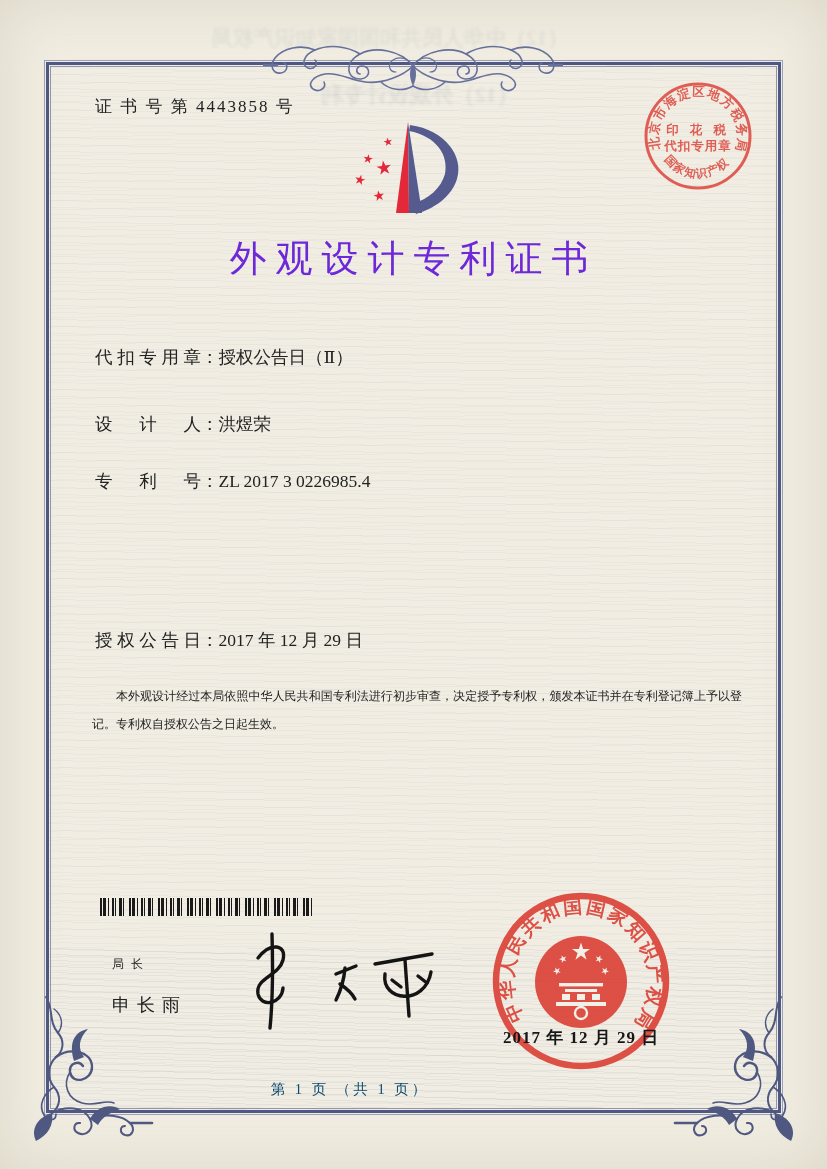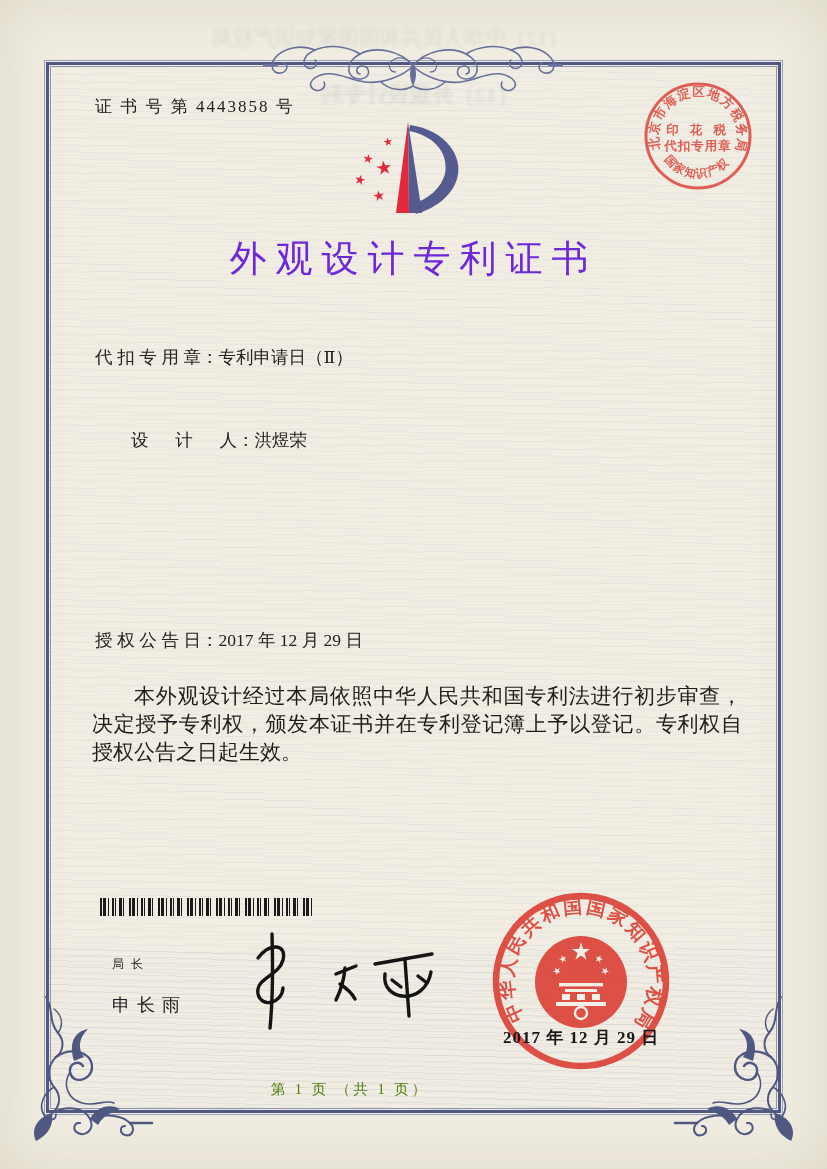--- a/index.html
+++ b/index.html
@@ -33,40 +33,40 @@
   .corner-flourish{position:absolute; z-index:3;}
   .corner-left{left:18px; top:995px;}
   .corner-right{left:659px; top:995px; transform:scaleX(-1);}
   
   .cert-no{position:absolute; left:95px; top:95px; font-size:17px; letter-spacing:2px; z-index:4;}
   .logo{position:absolute; left:340px; top:112px; z-index:4;}
   .title{position:absolute; left:0; top:234px; width:827px; text-align:center;
     font-size:37px; font-weight:normal; letter-spacing:9px; color:#6d28d9; z-index:4;}
   .field{position:absolute; left:95px; font-size:17.5px; z-index:4; white-space:nowrap;}
   .field .lab{display:inline-block; width:106px; text-align:justify; text-align-last:justify;}
-  .f0{top:345px;} .f1{top:428px;margin-left:36px;} .f2{top:469px;} .f3{top:527px;} .f4{top:586px;} .f5{top:628px;}
+  .f0{top:345px;} .f1{top:412px;} .f2{top:469px;} .f3{top:527px;} .f4{top:586px;} .f5{top:628px;}
   .body-text{position:absolute; left:92px; top:682px; width:650px; z-index:4;
-    font-size:21px; line-height:28px; text-align:justify; color:#1d1d1d;}
+    font-size:12px; line-height:28px; text-align:justify; color:#1d1d1d;}
   .body-text p{margin:0; text-indent:2em;}
   .barcode{position:absolute; left:100px; top:898px; width:212px; height:18px; z-index:4;
     background:repeating-linear-gradient(90deg,
       #1a1a1a 0 2px, transparent 2px 3px, #1a1a1a 3px 6px, transparent 6px 8px,
       #1a1a1a 8px 9px, transparent 9px 12px, #1a1a1a 12px 14px, transparent 14px 15px,
       #1a1a1a 15px 16px, transparent 16px 19px, #1a1a1a 19px 22px, transparent 22px 23px,
       #1a1a1a 23px 24px, transparent 24px 29px);}
   .signer-title{position:absolute; left:112px; top:956px; font-size:12px; letter-spacing:7px; z-index:4;}
   .signer-name{position:absolute; left:112px; top:993px; font-size:18px; letter-spacing:7px; z-index:4;}
   .signature{position:absolute; left:225px; top:918px; z-index:4;}
   
   .seal{position:absolute; left:486px; top:886px; z-index:5; opacity:0.92;}
   .seal-date{position:absolute; left:503px; top:1026px; z-index:6; font-size:17px;
     font-weight:bold; letter-spacing:1px; color:#171717; white-space:nowrap;}
   .tax-stamp{position:absolute; left:638px; top:76px; z-index:5; opacity:0.88;}
   .footer{position:absolute; left:0; top:1080px; width:700px; text-align:center;
-    font-size:14.5px; letter-spacing:3px; z-index:4; color:#4d7c0f;}
+    font-size:14.5px; letter-spacing:3px; z-index:4; color:#0c4a6e;}
   .seal-arc-text{font-size:19px; font-weight:bold; letter-spacing:2.5px; fill:#dc4338;
     font-family:"Liberation Serif","DejaVu Serif",serif;}
   .tax-arc-top{font-size:12.5px; font-weight:bold; letter-spacing:1.5px; fill:#dd4a41;}
   .tax-arc-bottom{font-size:11.5px; font-weight:bold; letter-spacing:1px; fill:#dd4a41;}
   .tax-center{font-size:12.5px; font-weight:bold; fill:#dd4a41; text-anchor:middle;}
 </style>
 </head>
 <body>
 
 <div class="page">
@@ -146,24 +146,27 @@
       <use href="#star" transform="translate(39,84) scale(0.62) rotate(-10)"></use>
     </g>
     <polygon points="68,10 56,101 69,101" fill="#e3283a"></polygon>
     <polygon points="68,10 69,101 82,101" fill="#555b8e"></polygon>
     <path d="M70,13 C106,18 124,45 117,67 C110,89 87,99 76,102 L72,92 C89,87 101,76 105,62 C109,43 96,24 69,19 Z" fill="#555b8e"></path>
   </svg>
 
   <div class="title">外观设计专利证书</div>
 
   <div class="field f0">
-    <span class="lab">代扣专用章</span><span>：</span><span>专利申请日（Ⅱ）</span>
+    <span class="lab">代扣专用章</span><span>：</span><span>授权公告日（Ⅱ）</span>
   </div>
   <div class="field f1">
     <span class="lab">设计人</span><span>：</span><span>洪煜荣</span>
+  </div>
+  <div class="field f2">
+    <span class="lab">专利号</span><span>：</span><span>ZL 2017 3 0226985.4</span>
   </div>
   <div class="field f5">
     <span class="lab">授权公告日</span><span>：</span><span>2017 年 12 月 29 日</span>
   </div>
 
   <div class="body-text">
     <p>本外观设计经过本局依照中华人民共和国专利法进行初步审查，决定授予专利权，颁发本证书并在专利登记簿上予以登记。专利权自授权公告之日起生效。</p>
   </div>
 
   <div class="barcode"></div>

